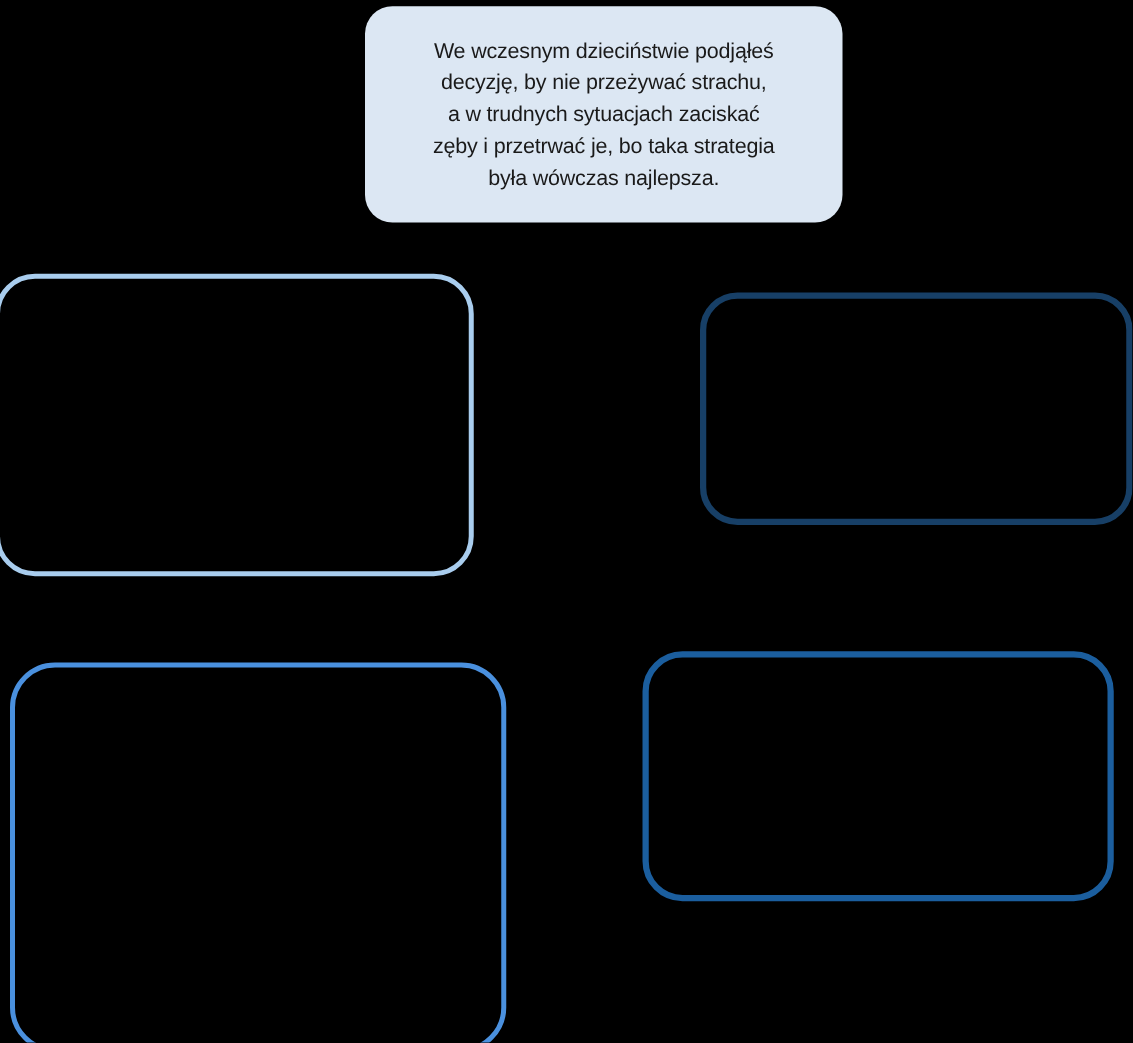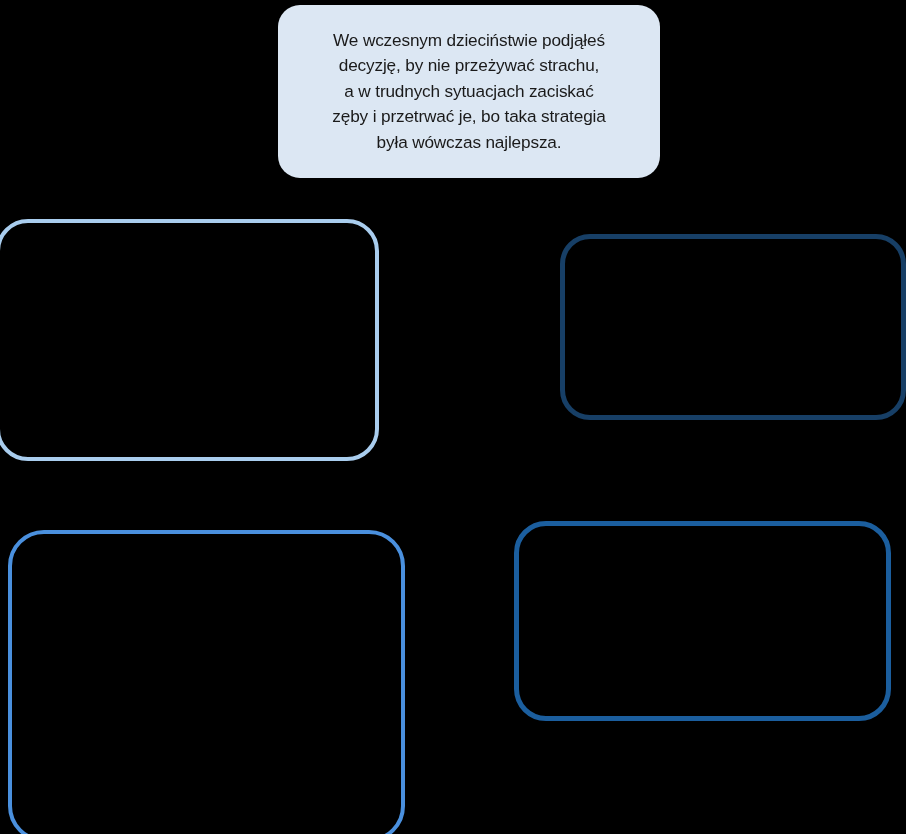--- a/index.html
+++ b/index.html
@@ -16,21 +16,21 @@
     position: relative;
     width: 906px;
     height: 834px;
     background: #000000;
     font-family: "Liberation Sans", sans-serif;
   }
 
   
   .bubble {
     position: absolute;
-    left: 278px;
+    left: 292px;
     top: 5px;
     width: 382px;
     height: 173px;
     background: #DCE7F3;
     border-radius: 22px;
     display: flex;
     align-items: center;
     justify-content: center;
     padding: 8px 14px;
   }

